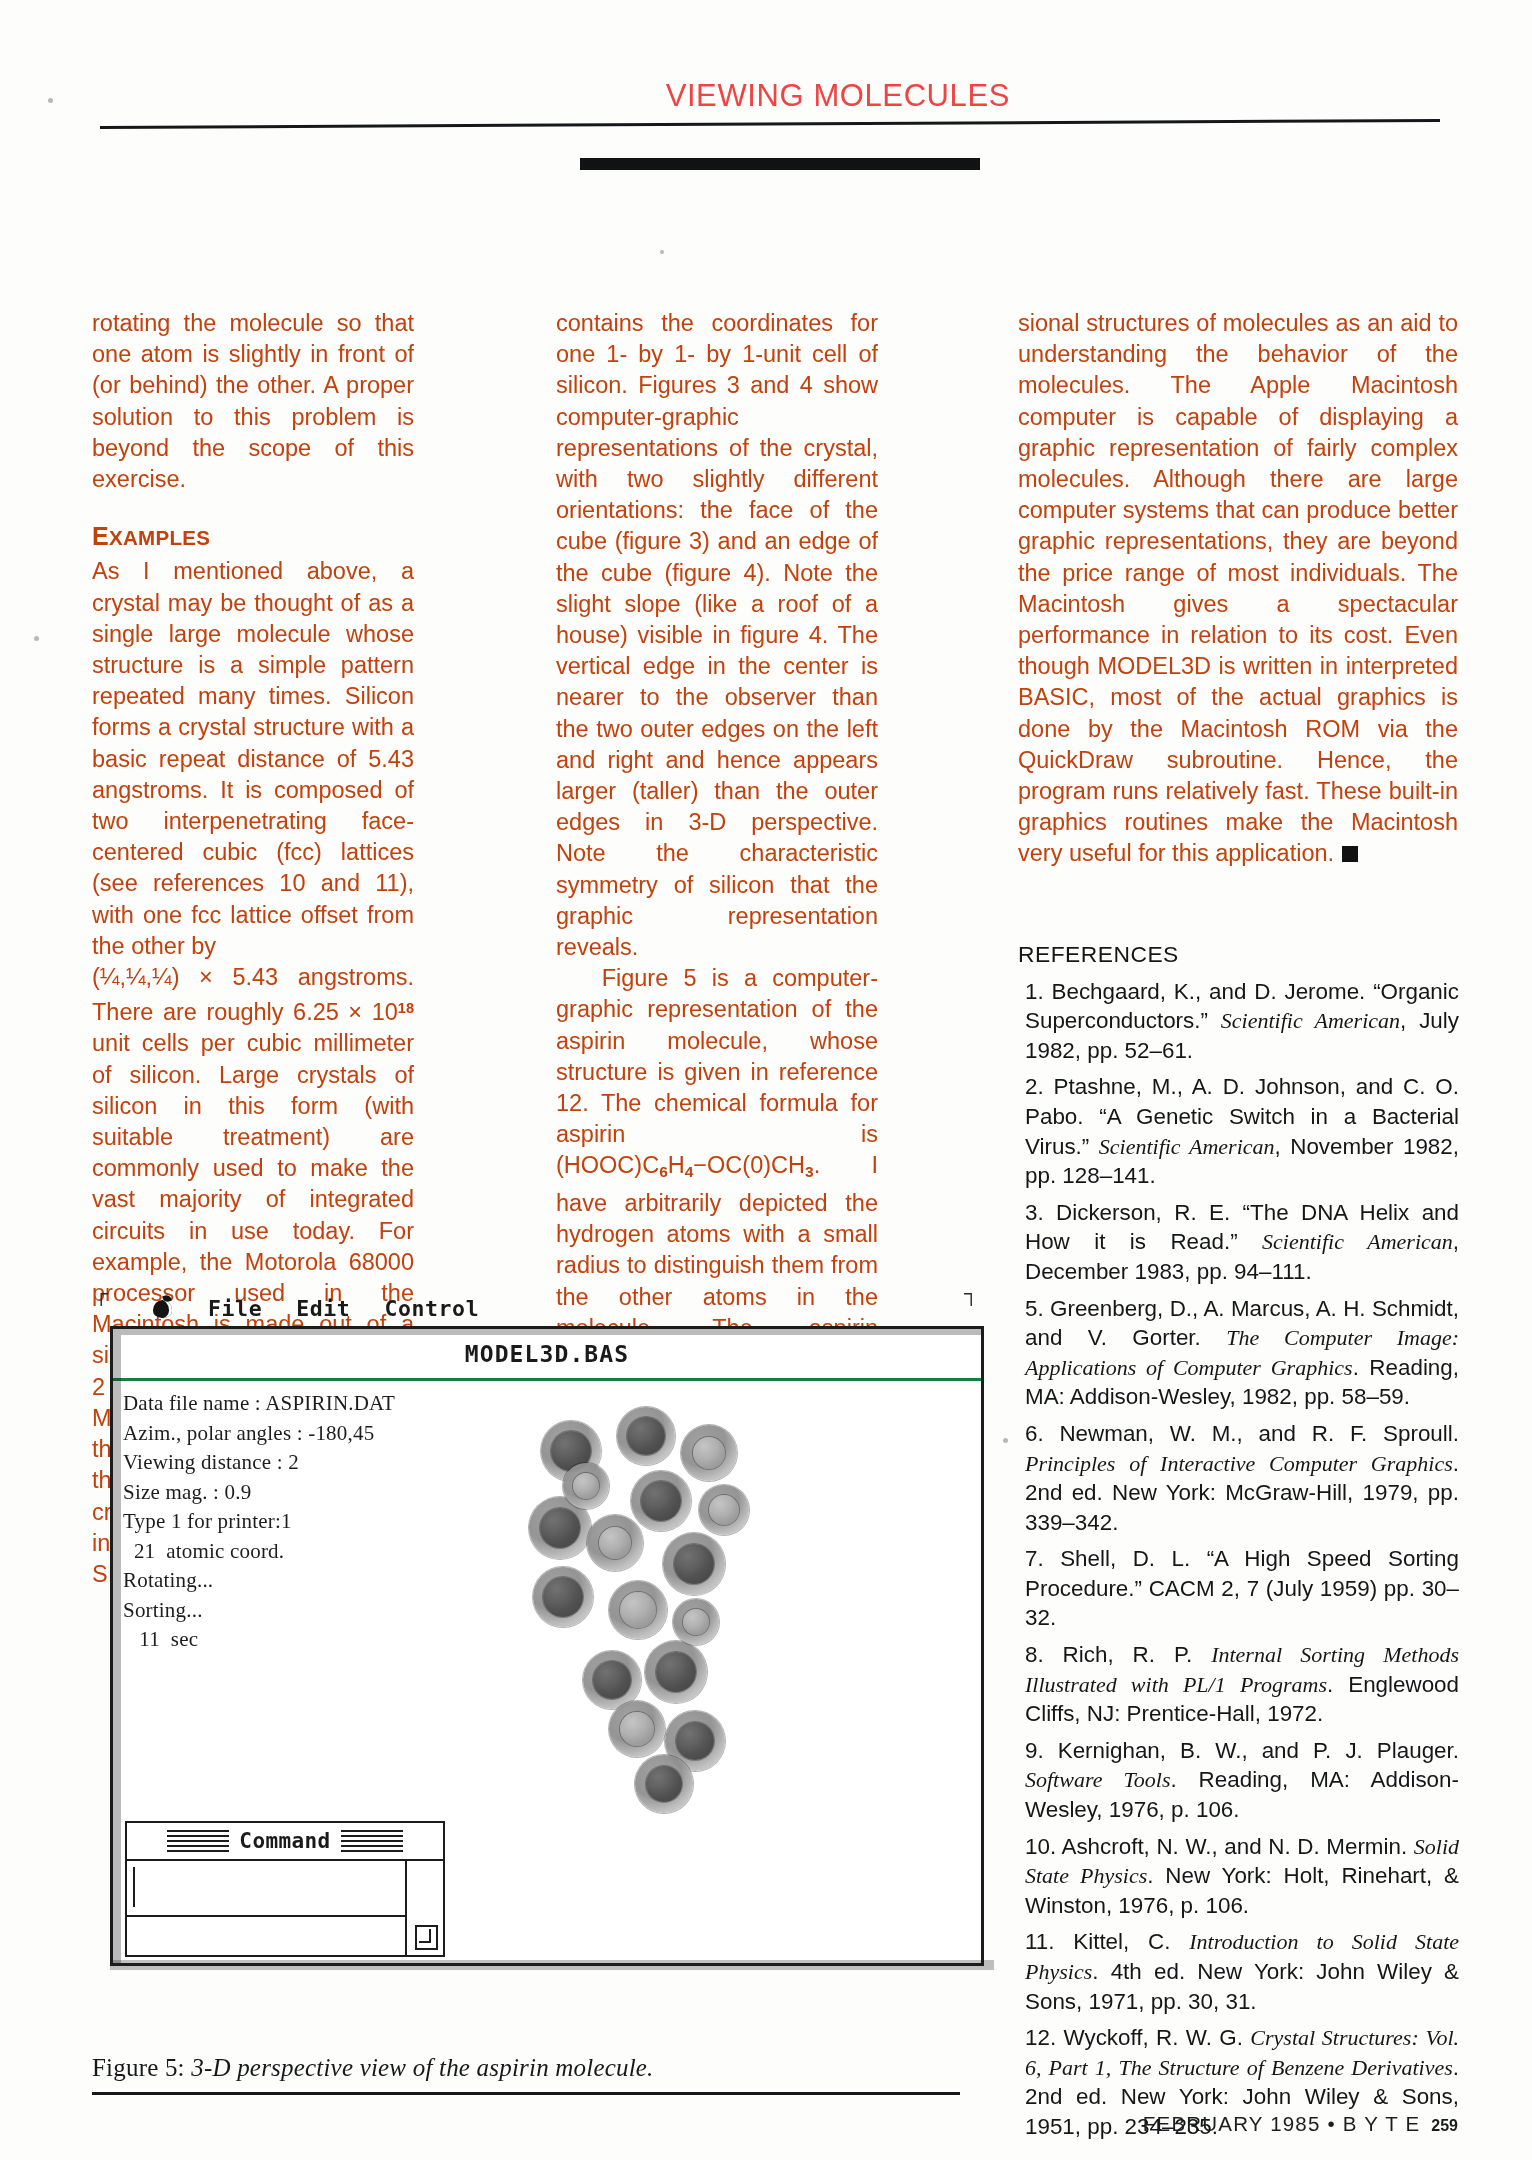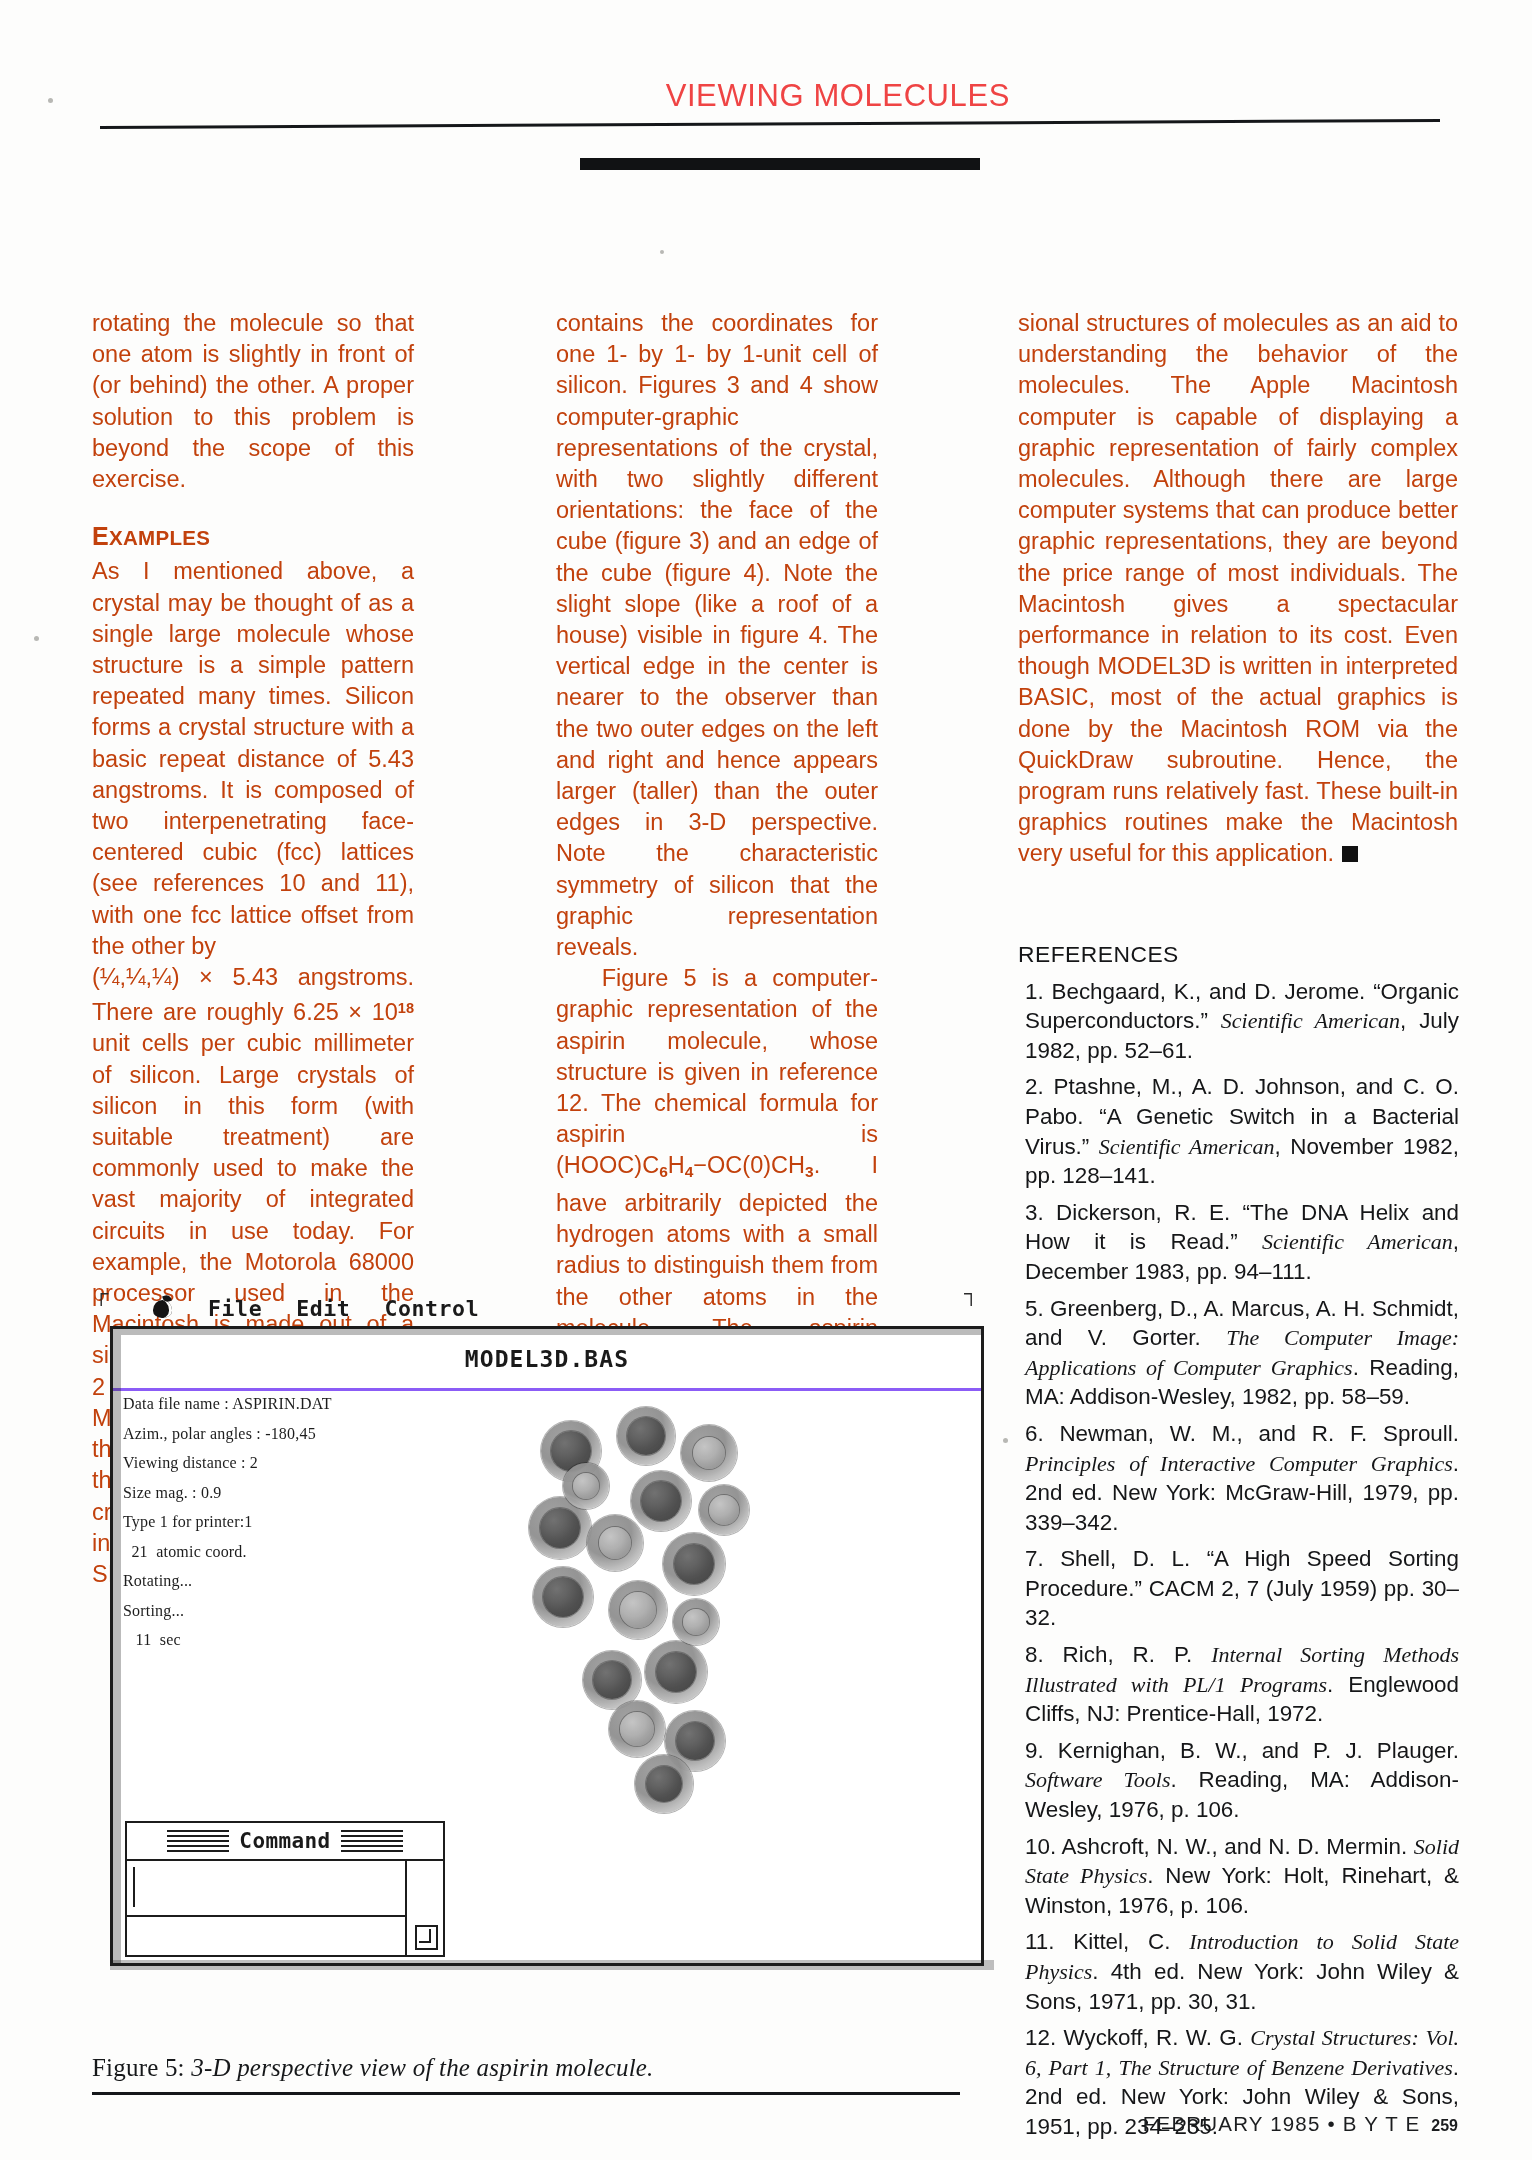--- a/index.html
+++ b/index.html
@@ -209,22 +209,22 @@
     top: 678px;
     width: 884px;
     height: 10px;
     background: rgba(30,30,30,0.28);
     pointer-events: none;
   }
   #mac-titlebar {
     position: absolute;
     left: 0; top: 0;
     width: 100%;
-    height: 62px;
-    border-bottom: 3px solid #8b5cf6;
+    height: 52px;
+    border-bottom: 3px solid #15803d;
     box-sizing: border-box;
     display: flex;
     align-items: center;
     justify-content: center;
   }
   #mac-title {
     font-family: "DejaVu Sans Mono", monospace;
     font-size: 23px;
     font-weight: 700;
     letter-spacing: 1.1px;
@@ -235,21 +235,21 @@
     position: absolute;
     left: 0; top: 54px;
     right: 0; bottom: 0;
   }
   #status-lines {
     position: absolute;
     left: 10px;
     top: 6px;
     width: 400px;
     font-family: "Liberation Serif", serif;
-    font-size: 16px;
+    font-size: 21px;
     line-height: 29.5px;
     color: #1d1d1d;
     letter-spacing: 0.2px;
   }
   #status-lines div { white-space: pre; }
 
   
   #molecule {
     position: absolute;
     left: 400px;

